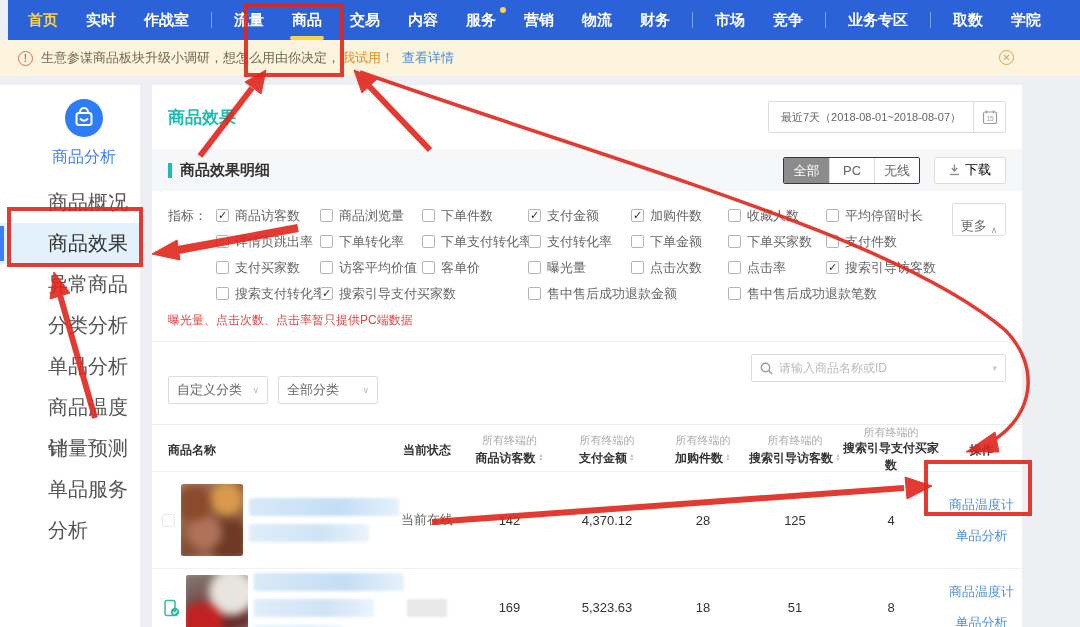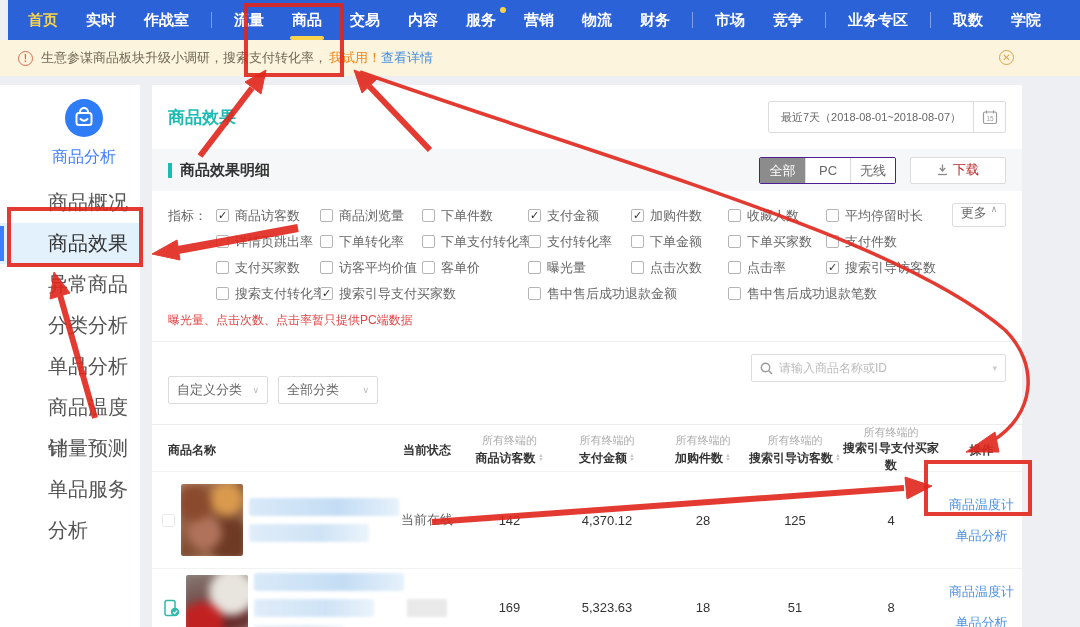--- a/index.html
+++ b/index.html
@@ -19,21 +19,21 @@
   .badge-dot { position:absolute; top:7px; right:4px; width:6px; height:6px; border-radius:50%;
               background:#F9D34A; }
 
   
   .notice { position:absolute; left:0; top:40px; width:1080px; height:36px; background:#FCF4DC;
             display:flex; align-items:center; padding:0 18px; font-size:13px; color:#6E6754; }
   .notice .warn-ic { width:15px; height:15px; border:1px solid #DD6C55; border-radius:50%;
             color:#DD6C55; font-size:10px; line-height:13px; text-align:center; margin-right:8px;
             font-weight:bold; flex:none; }
   .notice .lk1 { color:#F08519; margin-left:2px; cursor:pointer; }
-  .notice .lk2 { color:#4A90E2; margin-left:0; cursor:pointer; }
+  .notice .lk2 { color:#4A90E2; margin-left:8px; cursor:pointer; }
   .notice .close-ic { position:absolute; right:66px; top:10px; width:15px; height:15px;
             border:1px solid #D9A24A; border-radius:50%; color:#D9A24A; font-size:10px;
             line-height:13px; text-align:center; cursor:pointer; }
 
   
   .sidebar { position:absolute; left:0; top:85px; width:140px; height:542px; background:#fff;
              padding-top:14px; }
   .side-head { text-align:center;padding-left:28px; }
   .side-ico { width:38px; height:38px; margin:0 auto; }
   .side-title { margin-top:10px; color:#3D7EFF; font-size:16px; }
@@ -59,37 +59,37 @@
                height:42px; background:#F6F7F8; padding:0 16px; }
   .sec-title { display:flex; align-items:center; font-size:15px; font-weight:bold; color:#333; }
   .sec-title::before { content:""; width:4px; height:15px; background:#1CBBB4; margin-right:8px; }
   .sec-right { display:flex; align-items:center; }
   .seg { display:flex; border:1px solid #4c1d95; border-radius:2px; overflow:hidden; }
   .seg-btn { width:45px; height:25px; line-height:25px; text-align:center; font-size:13px;
              color:#666; background:#fff; cursor:pointer; border-left:1px solid #DCDCDC; }
   .seg-btn:first-child { border-left:none; }
   .seg-btn.on { background:#8C8C8C; color:#fff; }
   .dl-btn { display:flex; align-items:center; gap:5px; margin-left:14px; height:27px;
-            border:1px solid #DCDCDC; border-radius:2px; background:#fff; padding:0 26px;
-            font-size:13px; color:#b91c1c; cursor:pointer; }
+            border:1px solid #DCDCDC; border-radius:2px; background:#fff; padding:0 14px;
+            font-size:13px; color:#000000; cursor:pointer; }
 
   
   .metrics-wrap { position:relative; display:flex; padding:16px 16px 8px 16px; }
   .metrics-label { width:48px; font-size:13px; color:#666; line-height:17px; flex:none; }
   .metrics-grid { display:grid; grid-template-columns:104px 102px 106px 103px 97px 98px 1fr;
             row-gap:9px; flex:1; }
   .metric { display:flex; align-items:center; gap:6px; font-size:13px; color:#666;
             cursor:pointer; line-height:17px; white-space:nowrap; }
   .cb { width:13px; height:13px; border:1px solid #B5B5B5; border-radius:2px; background:#fff;
         flex:none; display:inline-flex; align-items:center; justify-content:center; }
   .cb.checked::after { content:"✓"; color:#2b2b2b; font-size:11px; font-weight:bold; }
   .r4c2 { grid-column:2 / span 2; } .r4c3 { grid-column:4 / span 2; } .r4c4 { grid-column:6 / span 2; }
-  .more-btn { position:absolute; right:16px; top:12px; width:54px; height:24px; border:1px solid #DCDCDC;
+  .more-btn { position:absolute; right:16px; top:12px; width:54px; height:33px; border:1px solid #DCDCDC;
         border-radius:2px; background:#fff; font-size:13px; color:#666; cursor:pointer;
-        display:flex; align-items:flex-start; justify-content:center; gap:4px; }
+        display:flex; align-items:flex-end; justify-content:center; gap:4px; }
   .more-btn .chev { font-size:9px; color:#999; }
   .red-note { padding:2px 0 12px 16px; font-size:12px; color:#E14545; border-bottom:1px solid #EEEEEE; }
 
   
   .filter-row { position:relative; display:flex; align-items:center; gap:10px; padding:14px 16px 10px; }
   .select { width:100px; height:28px; border:1px solid #DCDCDC; border-radius:2px; background:#fff;
         display:flex; align-items:center; justify-content:space-between; padding:0 8px;
         font-size:13px; color:#666; cursor:pointer;margin-top:20px; }
   .select .chev { color:#bbb; font-size:9px; }
   .search-box { position:absolute; right:16px; top:12px; width:255px; height:28px;
@@ -163,21 +163,21 @@
     <div class="nav-item">竞争</div>
     <div class="nav-divider"></div>
     <div class="nav-item">业务专区</div>
     <div class="nav-divider"></div>
     <div class="nav-item">取数</div>
     <div class="nav-item">学院</div>
   </div>
 
   <div class="notice">
     <span class="warn-ic">!</span>
-    <span>生意参谋商品板块升级小调研，搜索支付转化率，</span>
+    <span>生意参谋商品板块升级小调研，想怎么用由你决定，</span>
     <span class="lk1">我试用！</span>
     <span class="lk2">查看详情</span>
     <span class="close-ic">✕</span>
   </div>
 
   <div class="sidebar">
     <div class="side-head">
       <div class="side-ico">
         <svg width="38" height="38" viewBox="0 0 38 38">
           <circle cx="19" cy="19" r="19" fill="#2E7CF6"></circle>

